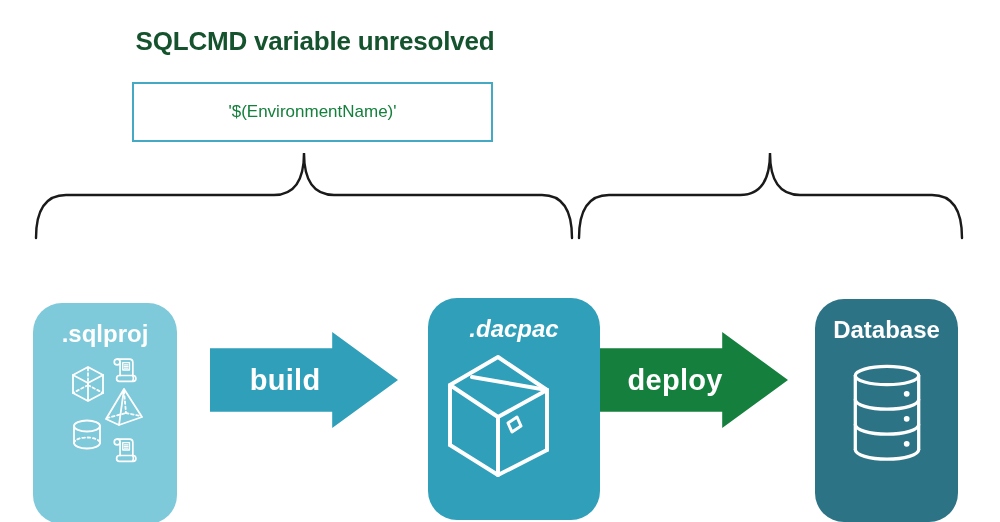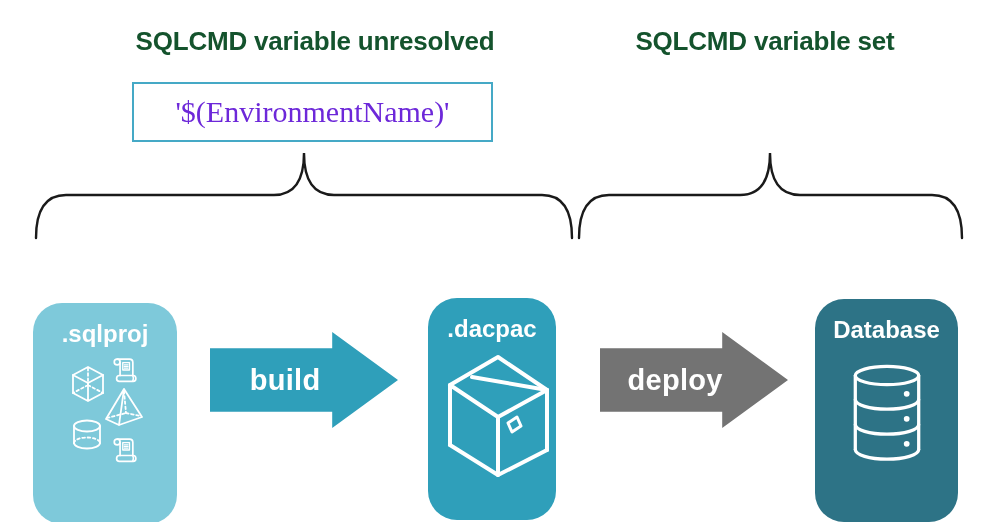--- a/index.html
+++ b/index.html
@@ -18,61 +18,60 @@
   .heading-right { left:580px; top:26px; width:370px; }
 
   
   .codebox {
     position:absolute; box-sizing:border-box; background:#ffffff;
     border:2px solid #45a9c6; display:flex; align-items:center; justify-content:center;
   }
   .codebox-left  { left:132px; top:82px; width:361px; height:60px; }
   .codebox-right { left:668px; top:80px; width:204px; height:60px; }
   .code {
-    font-family:Liberation Serif, serif; font-size:30px; color:#6d28d9; white-space:nowrap;
+    font-family:Liberation Sans, sans-serif; font-size:17px; color:#15803d; white-space:nowrap;
   }
 
   
   .brace { position:absolute; }
   .brace-left  { left:33px;  top:149px; }
   .brace-right { left:576px; top:149px; }
   .brace path { fill:none; stroke:#1a1a1a; stroke-width:2.4; stroke-linecap:round; }
 
   
   .stage { position:absolute; border-radius:29px; box-sizing:border-box;margin-top:32px; }
   .stage-sqlproj  { left:33px;  top:271px; width:144px; height:221px; background:#7ec9da; }
-  .stage-dacpac   { left:428px; top:266px; width:128px; height:222px; background:#2f9fba; }
+  .stage-dacpac   { left:428px; top:266px; width:172px; height:222px; background:#2f9fba;font-style:italic; }
   .stage-database { left:815px; top:267px; width:143px; height:223px; background:#2d7386; }
   .stage-label {
     text-align:center; padding-top:17px; color:#ffffff; font-weight:bold; font-size:24px;
   }
   .stage-icon { position:absolute; }
   .icon-stroke { fill:none; stroke:#ffffff; stroke-linecap:round; stroke-linejoin:round; }
   .dashed { stroke-dasharray:2.6,2.6; }
 
   
   .arrow {
     position:absolute; width:188px; height:96px;
     clip-path:polygon(0% 17%, 65% 17%, 65% 0%, 100% 50%, 65% 100%, 65% 83%, 0% 83%);
   }
   .arrow-build  { left:210px; top:332px; background:#2f9fba;text-decoration:underline; }
-  .arrow-deploy { left:600px; top:332px; background:#737373; }
+  .arrow-deploy { left:600px; top:332px; background:#15803d; }
   .arrow-label {
     position:absolute; left:14px; top:0; height:100%; width:65%;
     display:flex; align-items:center; justify-content:center;
     color:#ffffff; font-weight:bold; font-size:29px; letter-spacing:0.3px;
   }
 </style>
 </head>
 <body>
 
 <div class="canvas">
 
   <div class="heading heading-left">SQLCMD variable unresolved</div>
-  <div class="heading heading-right">SQLCMD variable set</div>
 
   <div class="codebox codebox-left">
     <span class="code">'$(EnvironmentName)'</span>
   </div>
 
   <svg class="brace brace-left" width="542" height="92" viewBox="0 0 542 92">
     <path d="M 3,89 Q 3,46 33,46 L 241,46 Q 271,46 271,4 Q 271,46 301,46 L 509,46 Q 539,46 539,89"></path>
   </svg>
   <svg class="brace brace-right" width="389" height="92" viewBox="0 0 389 92">
     <path d="M 3,89 Q 3,46 33,46 L 164,46 Q 194,46 194,4 Q 194,46 224,46 L 356,46 Q 386,46 386,89"></path>

